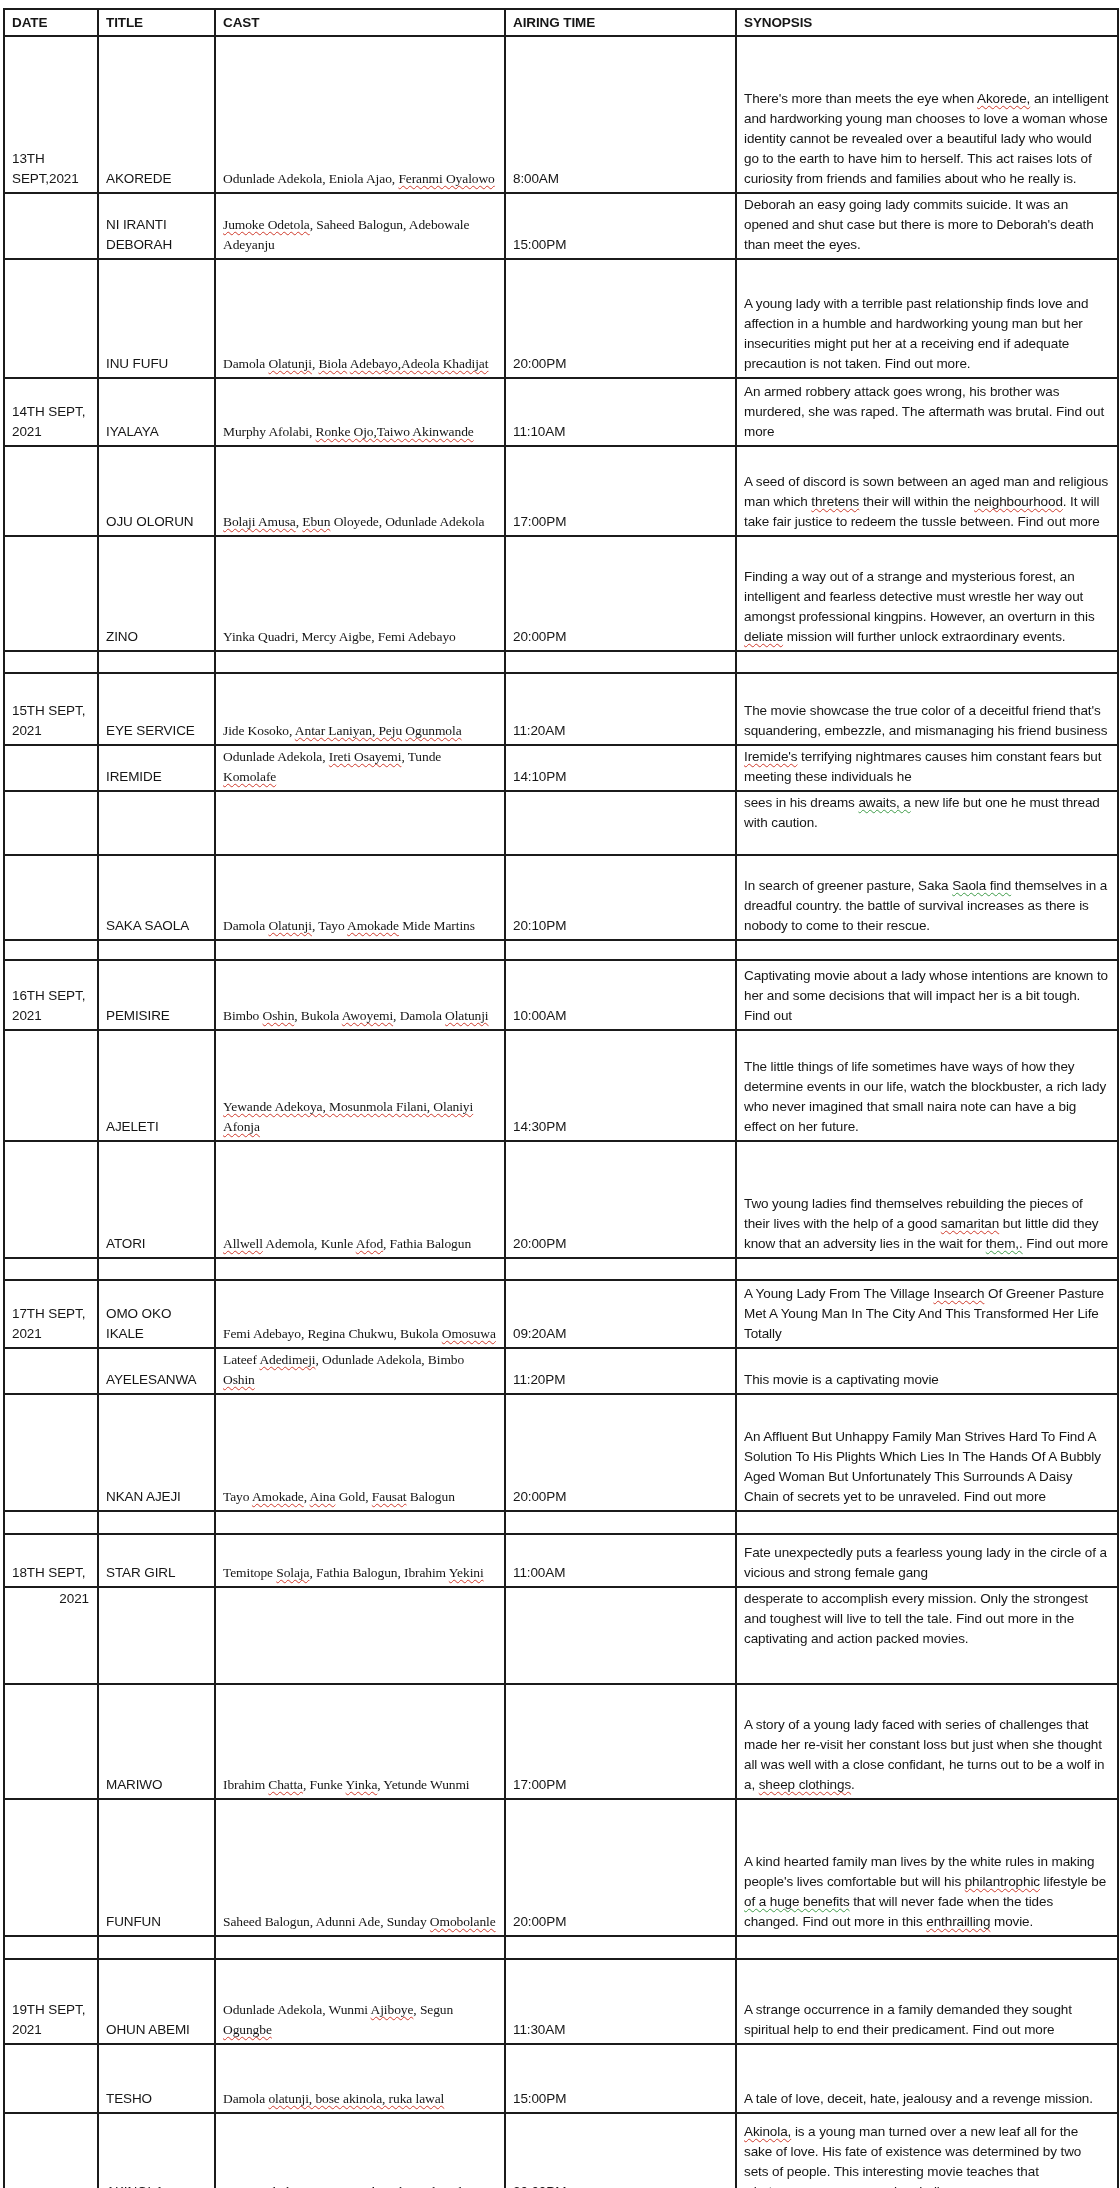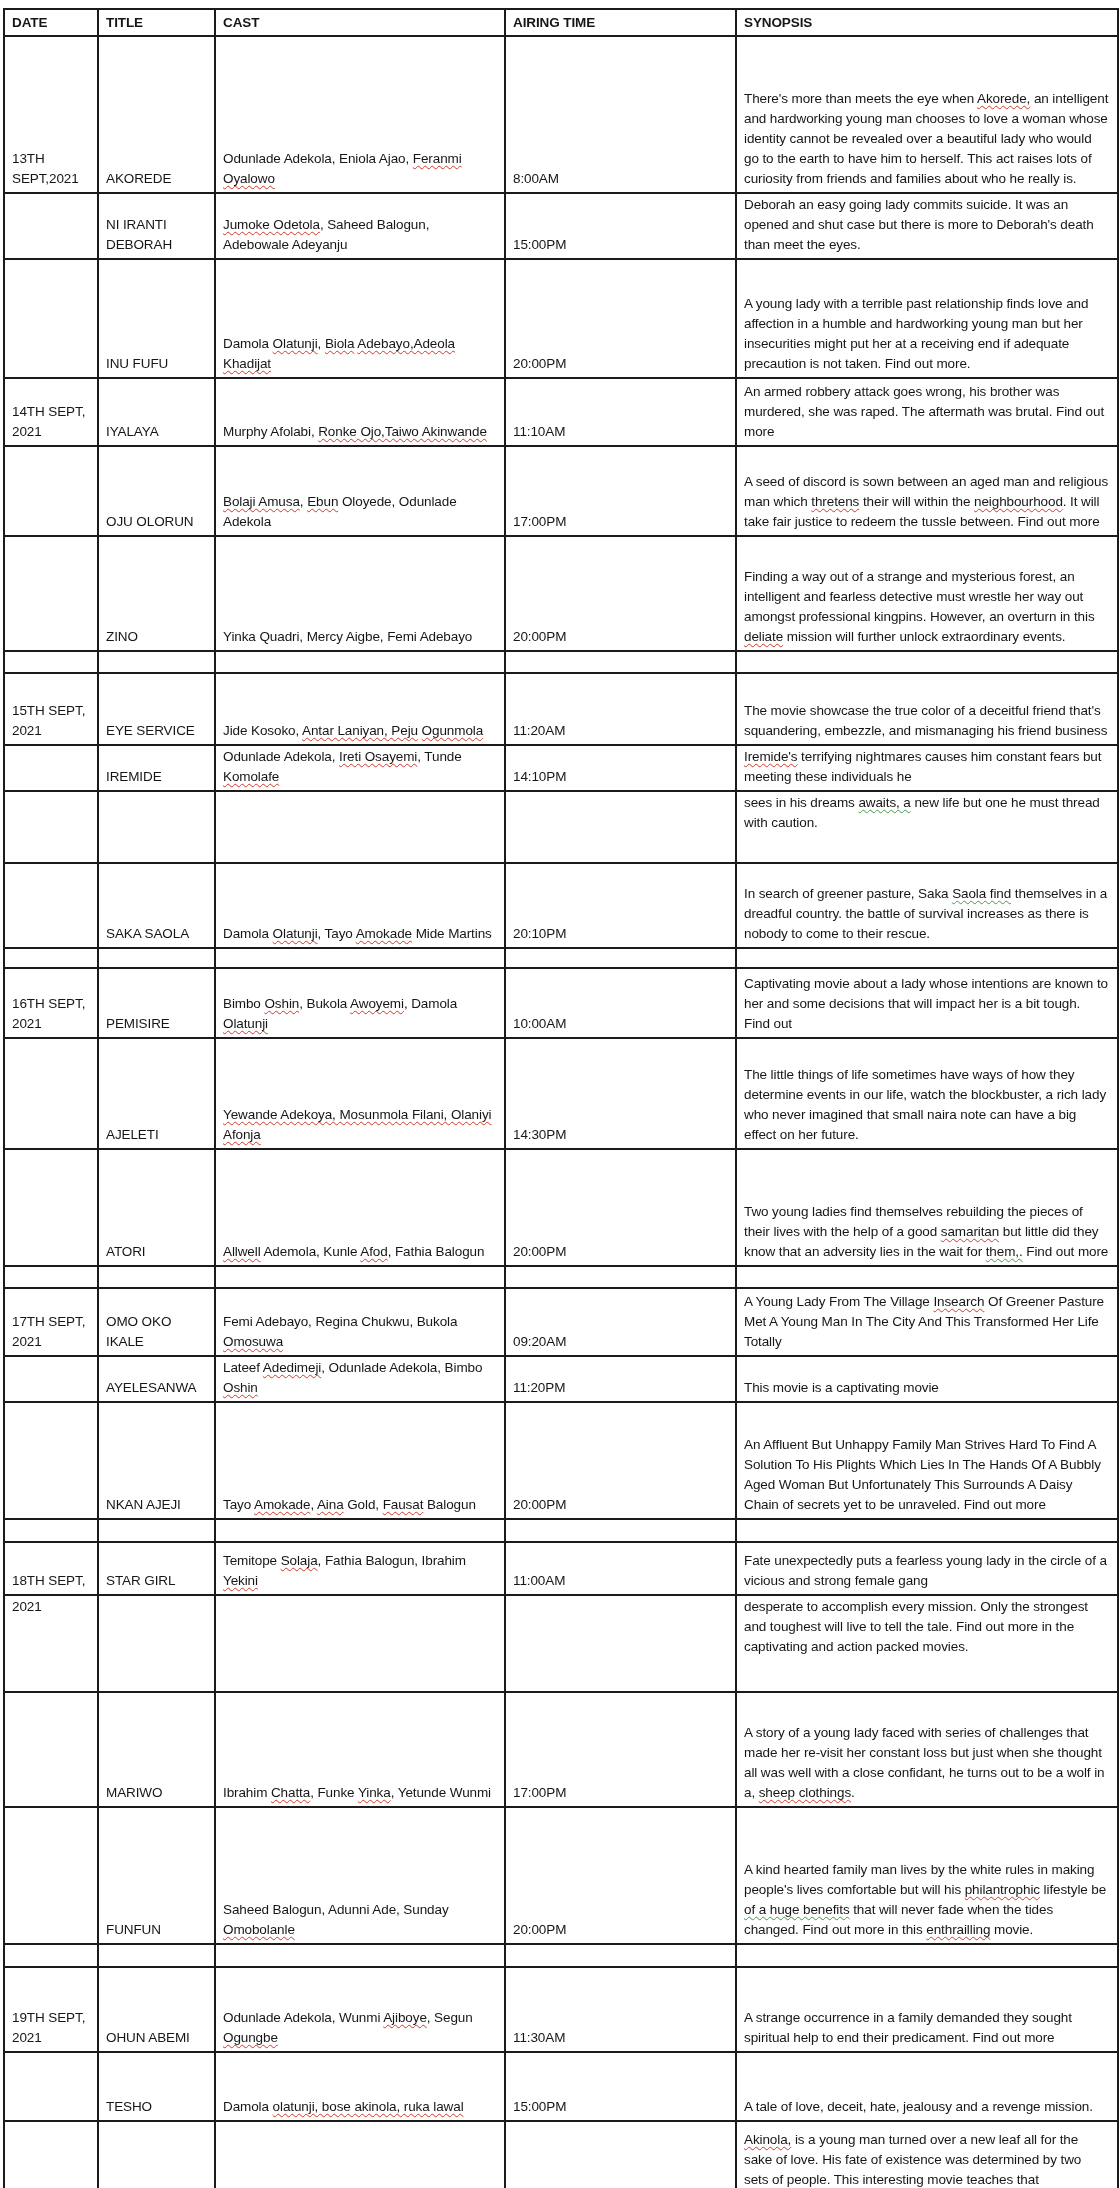--- a/index.html
+++ b/index.html
@@ -26,21 +26,21 @@
     font-weight:bold;
     padding:2px 6px 2px 7px;
     height:21px;
   }
   table.sched td{
     vertical-align:bottom;
     padding:1px 8px 3px 7px;
   }
   td.col-date{padding-right:16px;}
   td.col-title{padding-right:18px;}
-  td.col-cast{padding-right:22px;}
+  td.col-cast{padding-right:22px;font-family:Liberation Serif, serif;}
   u.sq{text-decoration-line:underline;text-decoration-style:wavy;text-decoration-thickness:1px;text-underline-offset:2px;text-decoration-skip-ink:none;}
   u.sq-r{text-decoration-color:#cf3a2b;}
   u.sq-g{text-decoration-color:#3f9c49;}
 </style>
 </head>
 <body>
 
 <div class="page">
   <table class="sched">
     <colgroup>
@@ -116,21 +116,21 @@
           <td class="col-time">11:20AM</td>
           <td class="col-synopsis">The movie showcase the true color of a deceitful friend that's squandering, embezzle, and mismanaging his friend business</td>
         </tr>
         <tr style="height: 46px;">
           <td class="col-date"></td>
           <td class="col-title">IREMIDE</td>
           <td class="col-cast">Odunlade Adekola, <u class="sq sq-r">Ireti Osayemi</u>, Tunde <u class="sq sq-r">Komolafe</u></td>
           <td class="col-time">14:10PM</td>
           <td class="col-synopsis"><u class="sq sq-r">Iremide's</u> terrifying nightmares causes him constant fears but meeting these individuals he</td>
         </tr>
-        <tr style="height: 72px; padding-left: 16px;">
+        <tr style="height: 64px; padding-left: 16px;">
           <td class="col-date" style="vertical-align: top;"></td>
           <td class="col-title" style="vertical-align: top;"></td>
           <td class="col-cast" style="vertical-align: top;"></td>
           <td class="col-time" style="vertical-align: top;"></td>
           <td class="col-synopsis" style="vertical-align: top;">sees in his dreams <u class="sq sq-g">awaits, a</u> new life but one he must thread with caution.</td>
         </tr>
         <tr style="height: 85px;">
           <td class="col-date"></td>
           <td class="col-title">SAKA SAOLA</td>
           <td class="col-cast">Damola <u class="sq sq-r">Olatunji</u>, Tayo <u class="sq sq-r">Amokade</u> Mide Martins</td>
@@ -201,21 +201,21 @@
           <td class="col-synopsis"></td>
         </tr>
         <tr style="height: 53px;">
           <td class="col-date">18TH SEPT,</td>
           <td class="col-title">STAR GIRL</td>
           <td class="col-cast">Temitope <u class="sq sq-r">Solaja</u>, Fathia Balogun, Ibrahim <u class="sq sq-r">Yekini</u></td>
           <td class="col-time">11:00AM</td>
           <td class="col-synopsis">Fate unexpectedly puts a fearless young lady in the circle of a vicious and strong female gang</td>
         </tr>
         <tr style="height: 97px;">
-          <td class="col-date" style="vertical-align: top;">2021</td>
+          <td class="col-date" style="vertical-align: top; text-align: right;">2021</td>
           <td class="col-title" style="vertical-align: top;"></td>
           <td class="col-cast" style="vertical-align: top;"></td>
           <td class="col-time" style="vertical-align: top;"></td>
           <td class="col-synopsis" style="vertical-align: top;">desperate to accomplish every mission. Only the strongest and toughest will live to tell the tale. Find out more in the captivating and action packed movies.</td>
         </tr>
         <tr style="height: 115px;">
           <td class="col-date"></td>
           <td class="col-title">MARIWO</td>
           <td class="col-cast">Ibrahim <u class="sq sq-r">Chatta</u>, Funke <u class="sq sq-r">Yinka</u>, Yetunde Wunmi</td>
           <td class="col-time">17:00PM</td>

